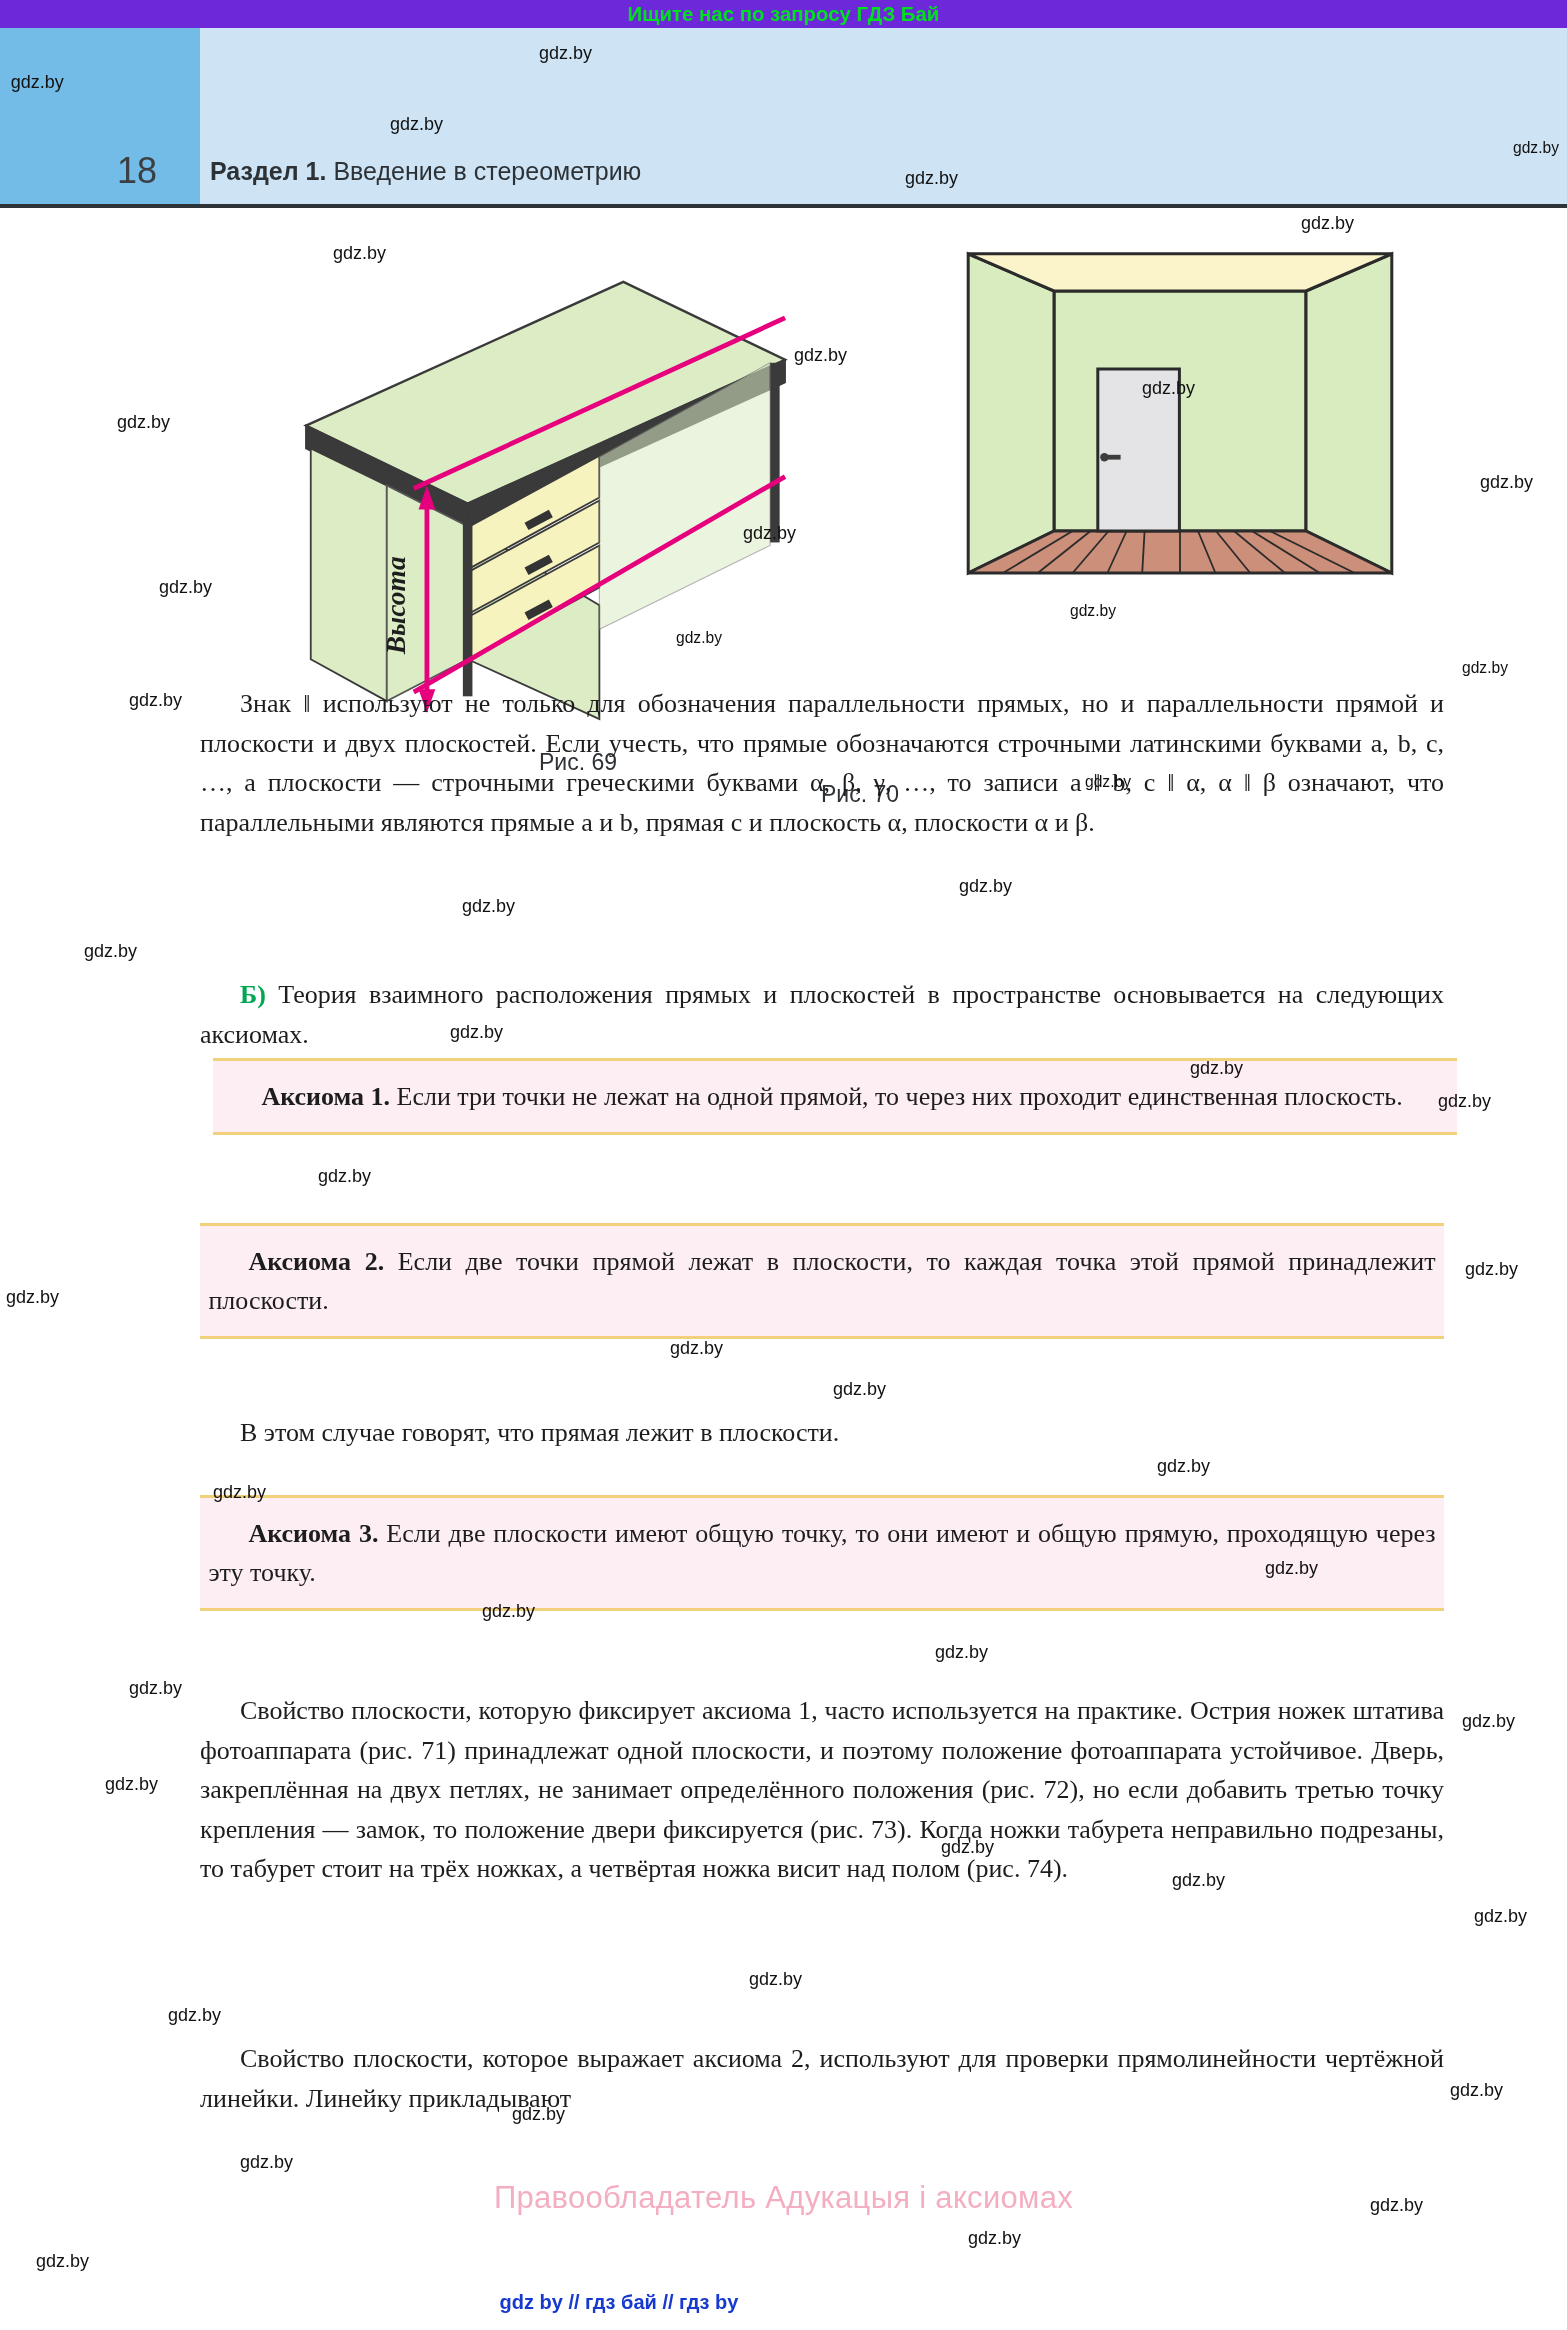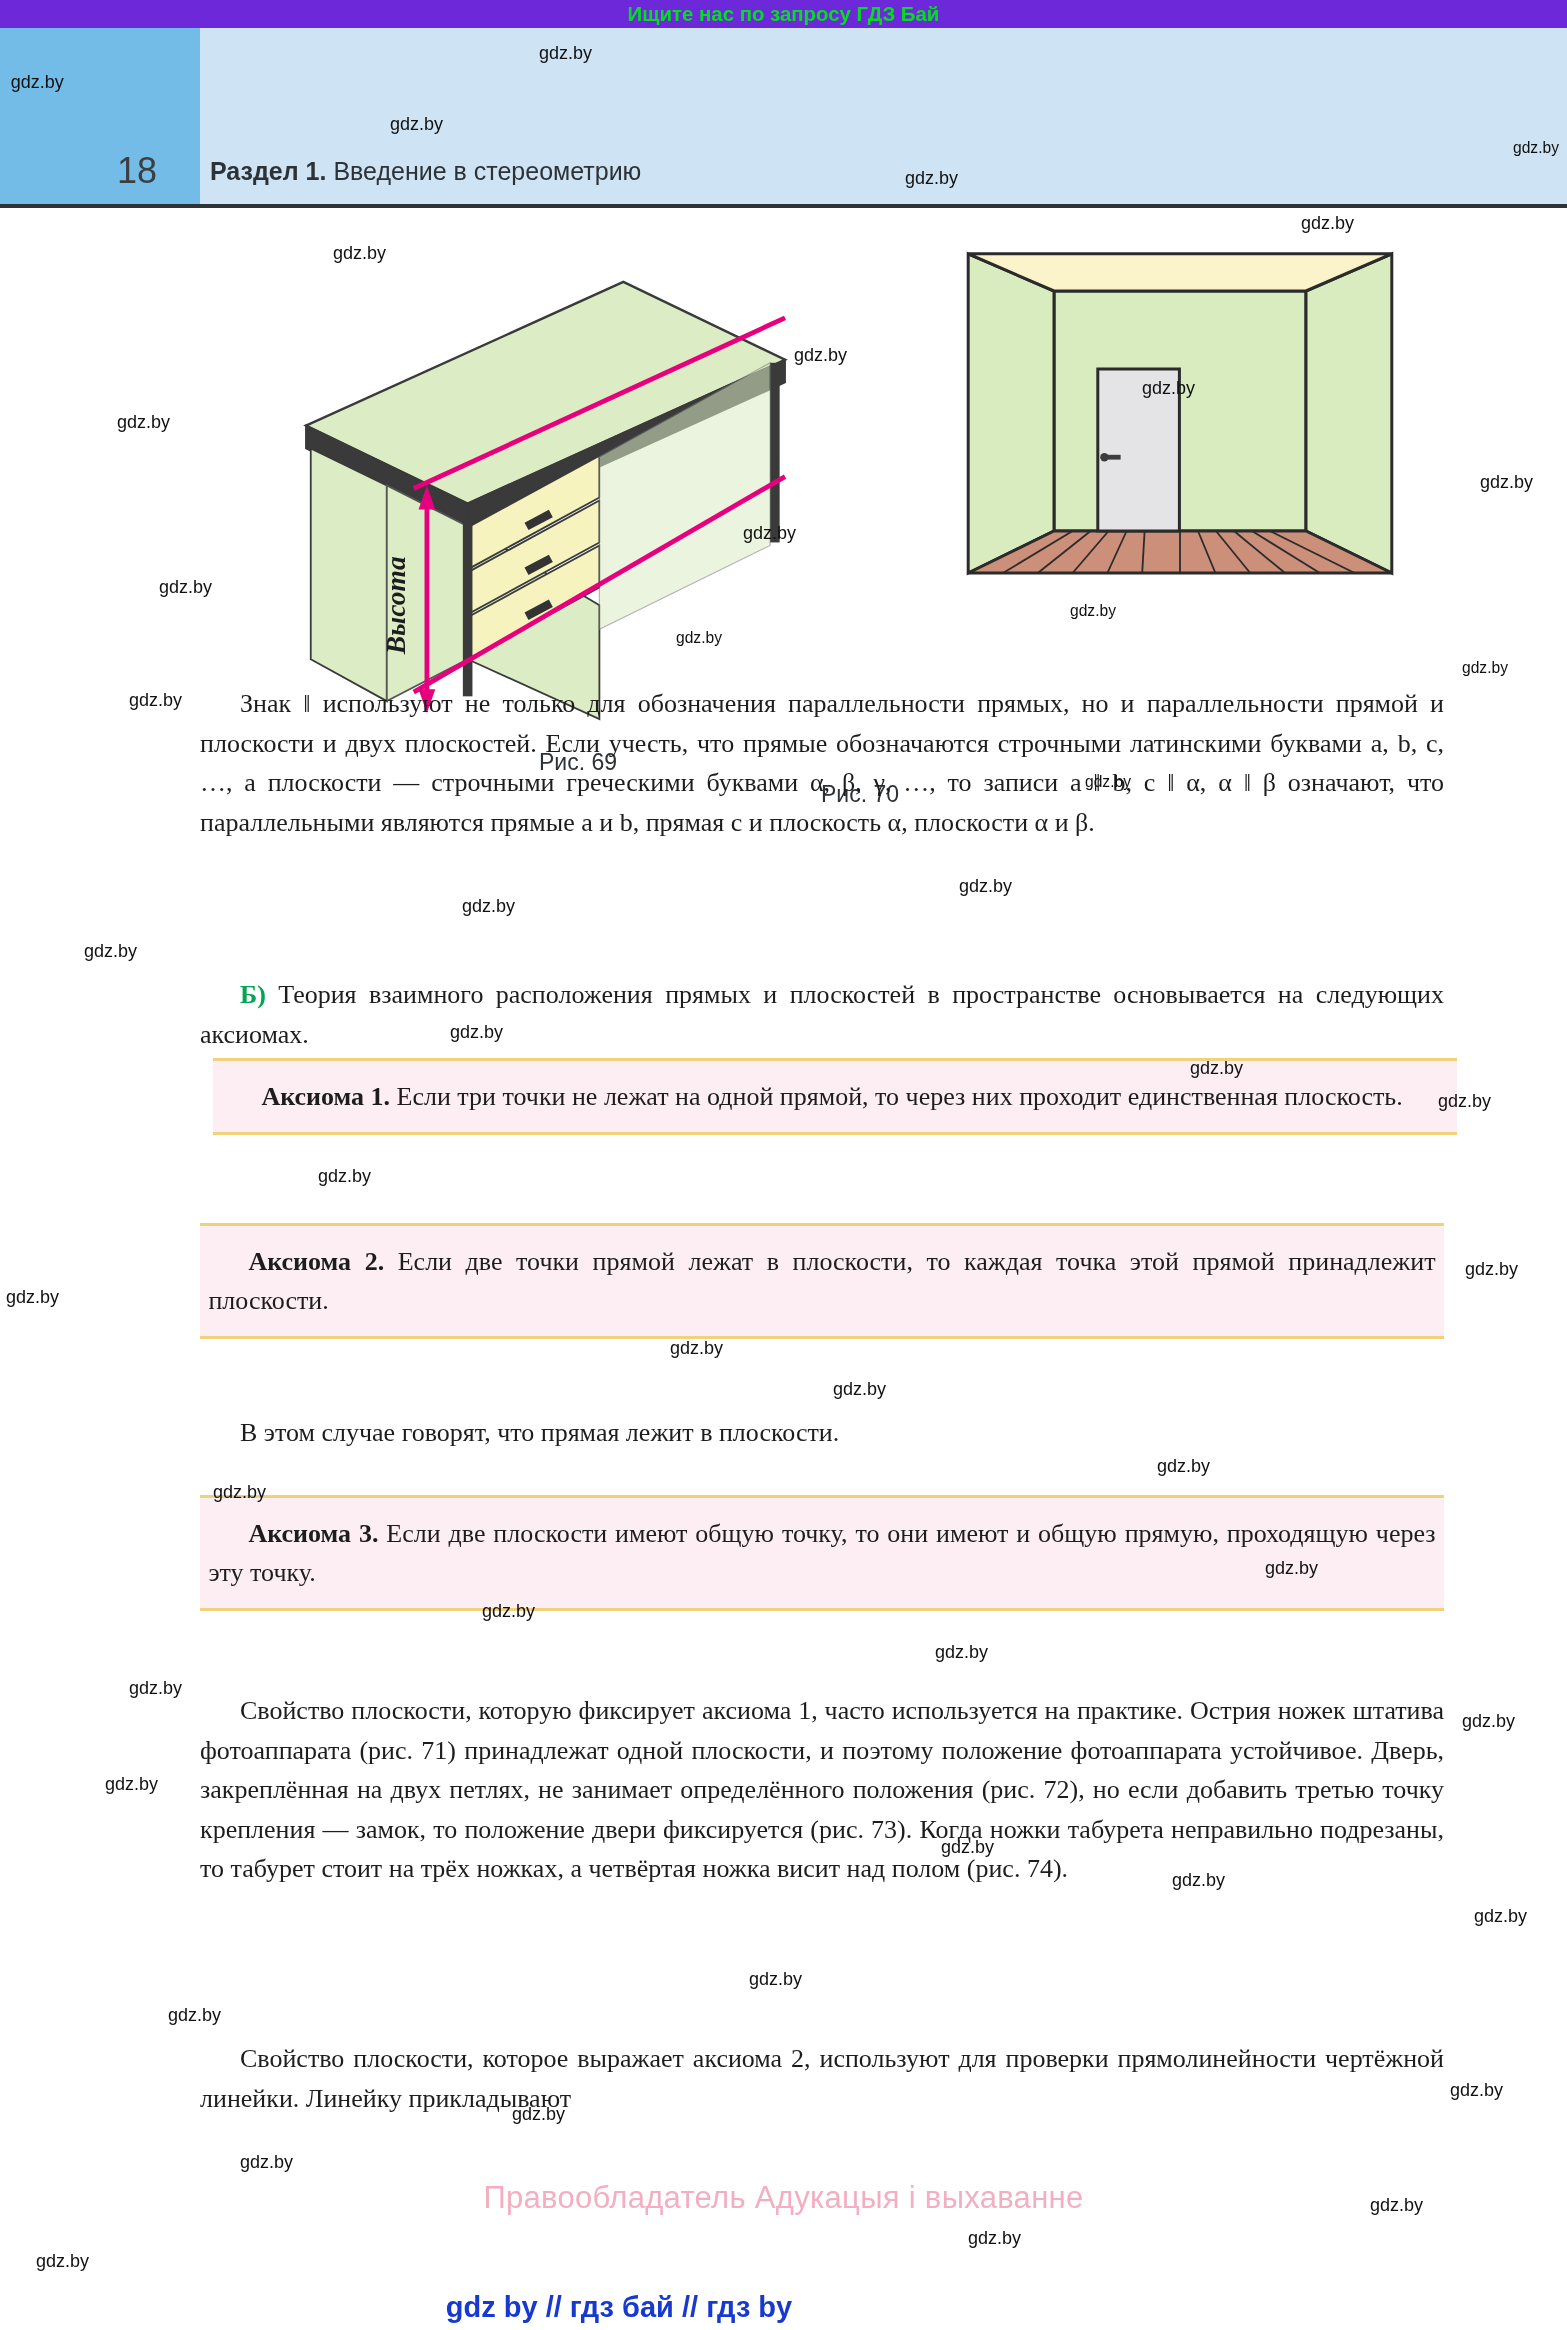--- a/index.html
+++ b/index.html
@@ -110,21 +110,21 @@
     text-align:center;
     font-family:"Liberation Sans", sans-serif;
     font-size:31px; color:#f4aec1; letter-spacing:0.3px;
   }
 
   
   .site-footer{
     position:absolute; left:0; top:2291px; width:1238px;
     text-align:center;
     font-family:"Liberation Sans", sans-serif;
-    font-weight:bold; font-size:29px; color:#1739d0;
+    font-weight:bold; font-size:20px; color:#1739d0;
   }
 
   
   .wm{
     position:absolute;
     font-family:"Liberation Sans", sans-serif;
     color:#111;
     white-space:nowrap;
     pointer-events:none;
   }
@@ -230,21 +230,21 @@
 <div class="axiom-box" id="axiom2"><span class="ind"></span><span class="axiom-label">Аксиома 2.</span><span> Если две точки прямой лежат в плоскости, то каждая точка этой прямой принадлежит плоскости.</span></div>
 
 <p class="body-text" id="para-mid"><span class="ind"></span><span>В этом случае говорят, что прямая лежит в плоскости.</span></p>
 
 <div class="axiom-box" id="axiom3"><span class="ind"></span><span class="axiom-label">Аксиома 3.</span><span> Если две плоскости имеют общую точку, то они имеют и общую прямую, проходящую через эту точку.</span></div>
 
 <p class="body-text" id="para3"><span class="ind"></span><span>Свойство плоскости, которую фиксирует аксиома 1, часто используется на практике. Острия ножек штатива фотоаппарата (рис. 71) принадлежат одной плоскости, и поэтому положение фотоаппарата устойчивое. Дверь, закреплённая на двух петлях, не занимает определённого положения (рис. 72), но если добавить третью точку крепления — замок, то положение двери фиксируется (рис. 73). Когда ножки табурета неправильно подрезаны, то табурет стоит на трёх ножках, а четвёртая ножка висит над полом (рис. 74).</span></p>
 
 <p class="body-text" id="para4"><span class="ind"></span><span>Свойство плоскости, которое выражает аксиома 2, используют для проверки прямолинейности чертёжной линейки. Линейку прикладывают</span></p>
 
-<div class="publisher-mark">Правообладатель Адукацыя і выхаванне</div>
+<div class="publisher-mark">Правообладатель Адукацыя і аксиомах</div>
 
 <div class="site-footer">gdz by  //  гдз бай  //  гдз by</div>
 
 <div id="watermark-layer">
     <div class="wm" style="left: 10.8px; top: 72px; font-size: 18px;">gdz.by</div>
     <div class="wm" style="left: 539px; top: 43px; font-size: 18px;">gdz.by</div>
     <div class="wm" style="left: 390px; top: 114px; font-size: 18px;">gdz.by</div>
     <div class="wm" style="left: 1513px; top: 139px; font-size: 15.6px;">gdz.by</div>
     <div class="wm" style="left: 905px; top: 168px; font-size: 18px;">gdz.by</div>
     <div class="wm" style="left: 1301px; top: 213px; font-size: 18px;">gdz.by</div>

